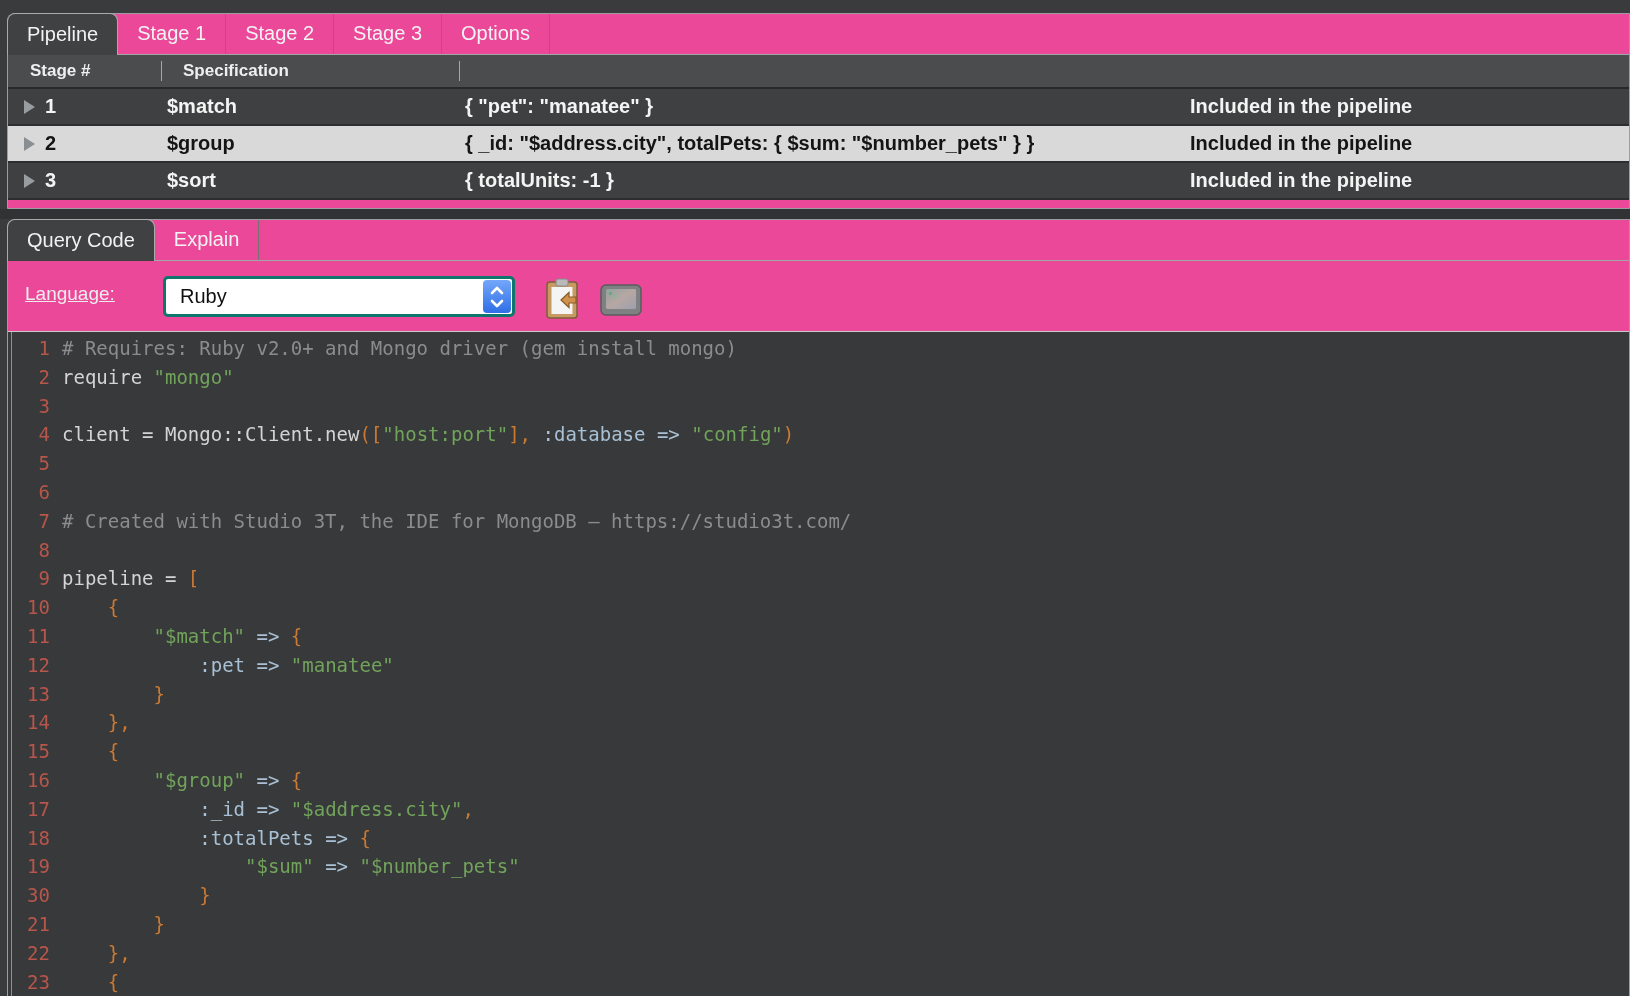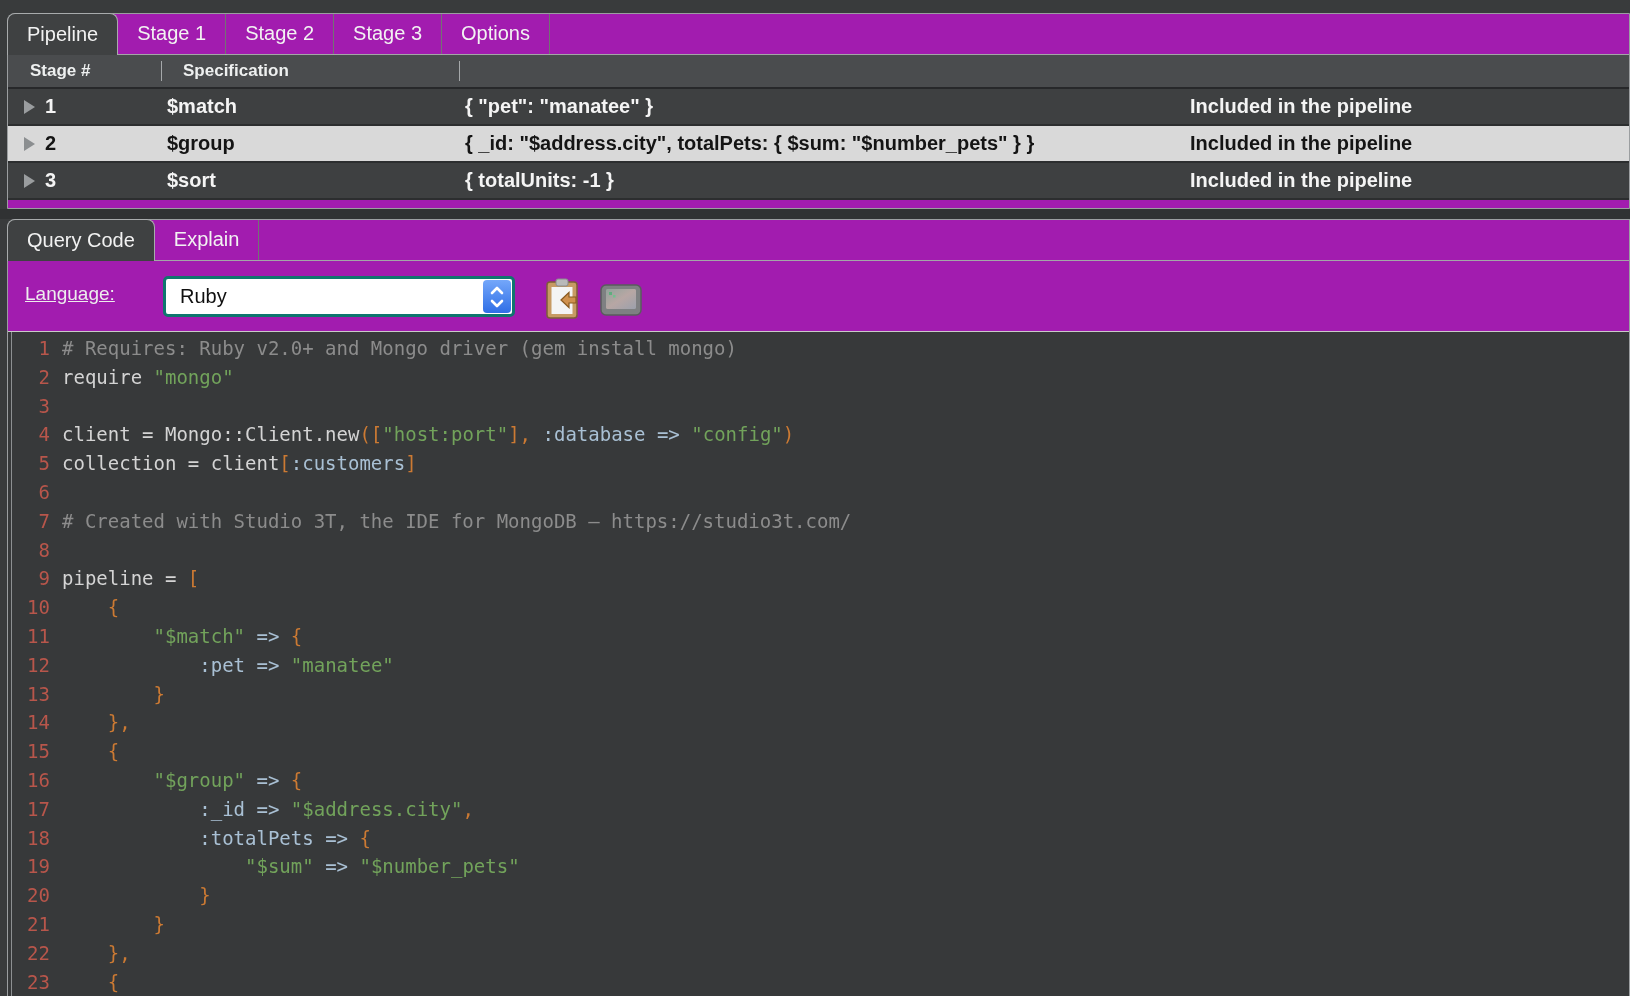--- a/index.html
+++ b/index.html
@@ -2,21 +2,21 @@
 <html style="--accent-blue: #2f6ee6; --selected-row-bg: #d9d9d9; --string-green: #72a35b; --punct-orange: #cc7a33; --symbol-blue: #a9c0d4; --comment-gray: #8c8c8c; --plain-text: #d4d4d4; --line-number-red: #b8564b;"><head>
 <meta charset="utf-8">
 <style>
   html,body{margin:0;padding:0;}
   body{
     width:1630px;height:996px;overflow:hidden;position:relative;
     background:#393b3c;color:#f0f0f0;
     font-family:"Liberation Sans",sans-serif;
   }
   
-  .folder{position:absolute;left:7px;right:0;background:#a21caf;
+  .folder{position:absolute;left:7px;right:0;background:#ec4899;
     border:1px solid #9b9ea0;border-radius:9px 0 0 0;box-sizing:border-box;}
   #top-folder{top:13px;height:196px;}
   #bottom-folder{top:219px;height:777px;border-bottom:none;}
   .tabstrip{display:flex;height:40px;align-items:stretch;border-bottom:1px solid #a3a6a7;position:relative;}
   .tab{padding:0 19px;font-size:20px;line-height:39px;color:#f2f2f2;
     border-right:1px solid #737373;cursor:default;}
   .tab.active{
     border:1px solid #a8abac;border-bottom:none;border-radius:8px 8px 0 0;
     background:#3f4142;margin:-1px 0 -1px -1px;z-index:2;line-height:41px;}
   
@@ -160,34 +160,34 @@
       </span>
     </button>
   </div>
 
   <div class="editor">
     <div id="code-lines" style="padding-top:2px;">
         <div class="code-line"><span class="ln">1</span><span><span class="tk-comment"># Requires: Ruby v2.0+ and Mongo driver (gem install mongo)</span></span></div>
         <div class="code-line"><span class="ln">2</span><span><span class="tk-plain">require </span><span class="tk-string">"mongo"</span></span></div>
         <div class="code-line"><span class="ln">3</span><span></span></div>
         <div class="code-line"><span class="ln">4</span><span><span class="tk-plain">client = Mongo::Client.new</span><span class="tk-punct">([</span><span class="tk-string">"host:port"</span><span class="tk-punct">],</span><span class="tk-plain"> </span><span class="tk-sym">:database</span><span class="tk-plain"> </span><span class="tk-sym">=&gt;</span><span class="tk-plain"> </span><span class="tk-string">"config"</span><span class="tk-punct">)</span></span></div>
-        <div class="code-line"><span class="ln">5</span><span><span class="tk-plain">collection = client</span><span class="tk-punct">[</span><span class="tk-sym">:customers</span><span class="tk-punct">]</span></span></div>
+        <div class="code-line"><span class="ln">5</span></div>
         <div class="code-line"><span class="ln">6</span><span></span></div>
         <div class="code-line"><span class="ln">7</span><span><span class="tk-comment"># Created with Studio 3T, the IDE for MongoDB – https://studio3t.com/</span></span></div>
         <div class="code-line"><span class="ln">8</span><span></span></div>
         <div class="code-line"><span class="ln">9</span><span><span class="tk-plain">pipeline = </span><span class="tk-punct">[</span></span></div>
         <div class="code-line"><span class="ln">10</span><span><span class="tk-plain">    </span><span class="tk-punct">{</span></span></div>
         <div class="code-line"><span class="ln">11</span><span><span class="tk-plain">        </span><span class="tk-string">"$match"</span><span class="tk-plain"> </span><span class="tk-sym">=&gt;</span><span class="tk-plain"> </span><span class="tk-punct">{</span></span></div>
         <div class="code-line"><span class="ln">12</span><span><span class="tk-plain">            </span><span class="tk-sym">:pet</span><span class="tk-plain"> </span><span class="tk-sym">=&gt;</span><span class="tk-plain"> </span><span class="tk-string">"manatee"</span></span></div>
         <div class="code-line"><span class="ln">13</span><span><span class="tk-plain">        </span><span class="tk-punct">}</span></span></div>
         <div class="code-line"><span class="ln">14</span><span><span class="tk-plain">    </span><span class="tk-punct">},</span></span></div>
         <div class="code-line"><span class="ln">15</span><span><span class="tk-plain">    </span><span class="tk-punct">{</span></span></div>
         <div class="code-line"><span class="ln">16</span><span><span class="tk-plain">        </span><span class="tk-string">"$group"</span><span class="tk-plain"> </span><span class="tk-sym">=&gt;</span><span class="tk-plain"> </span><span class="tk-punct">{</span></span></div>
         <div class="code-line"><span class="ln">17</span><span><span class="tk-plain">            </span><span class="tk-sym">:_id</span><span class="tk-plain"> </span><span class="tk-sym">=&gt;</span><span class="tk-plain"> </span><span class="tk-string">"$address.city"</span><span class="tk-punct">,</span></span></div>
         <div class="code-line"><span class="ln">18</span><span><span class="tk-plain">            </span><span class="tk-sym">:totalPets</span><span class="tk-plain"> </span><span class="tk-sym">=&gt;</span><span class="tk-plain"> </span><span class="tk-punct">{</span></span></div>
         <div class="code-line"><span class="ln">19</span><span><span class="tk-plain">                </span><span class="tk-string">"$sum"</span><span class="tk-plain"> </span><span class="tk-sym">=&gt;</span><span class="tk-plain"> </span><span class="tk-string">"$number_pets"</span></span></div>
-        <div class="code-line"><span class="ln">20</span><span><span class="tk-plain">            </span><span class="tk-punct">}</span></span></div>
+        <div class="code-line"><span class="ln">30</span><span><span class="tk-plain">            </span><span class="tk-punct">}</span></span></div>
         <div class="code-line"><span class="ln">21</span><span><span class="tk-plain">        </span><span class="tk-punct">}</span></span></div>
         <div class="code-line"><span class="ln">22</span><span><span class="tk-plain">    </span><span class="tk-punct">},</span></span></div>
         <div class="code-line"><span class="ln">23</span><span><span class="tk-plain">    </span><span class="tk-punct">{</span></span></div>
       </div>
   </div>
 </div>
 
 </body></html>

